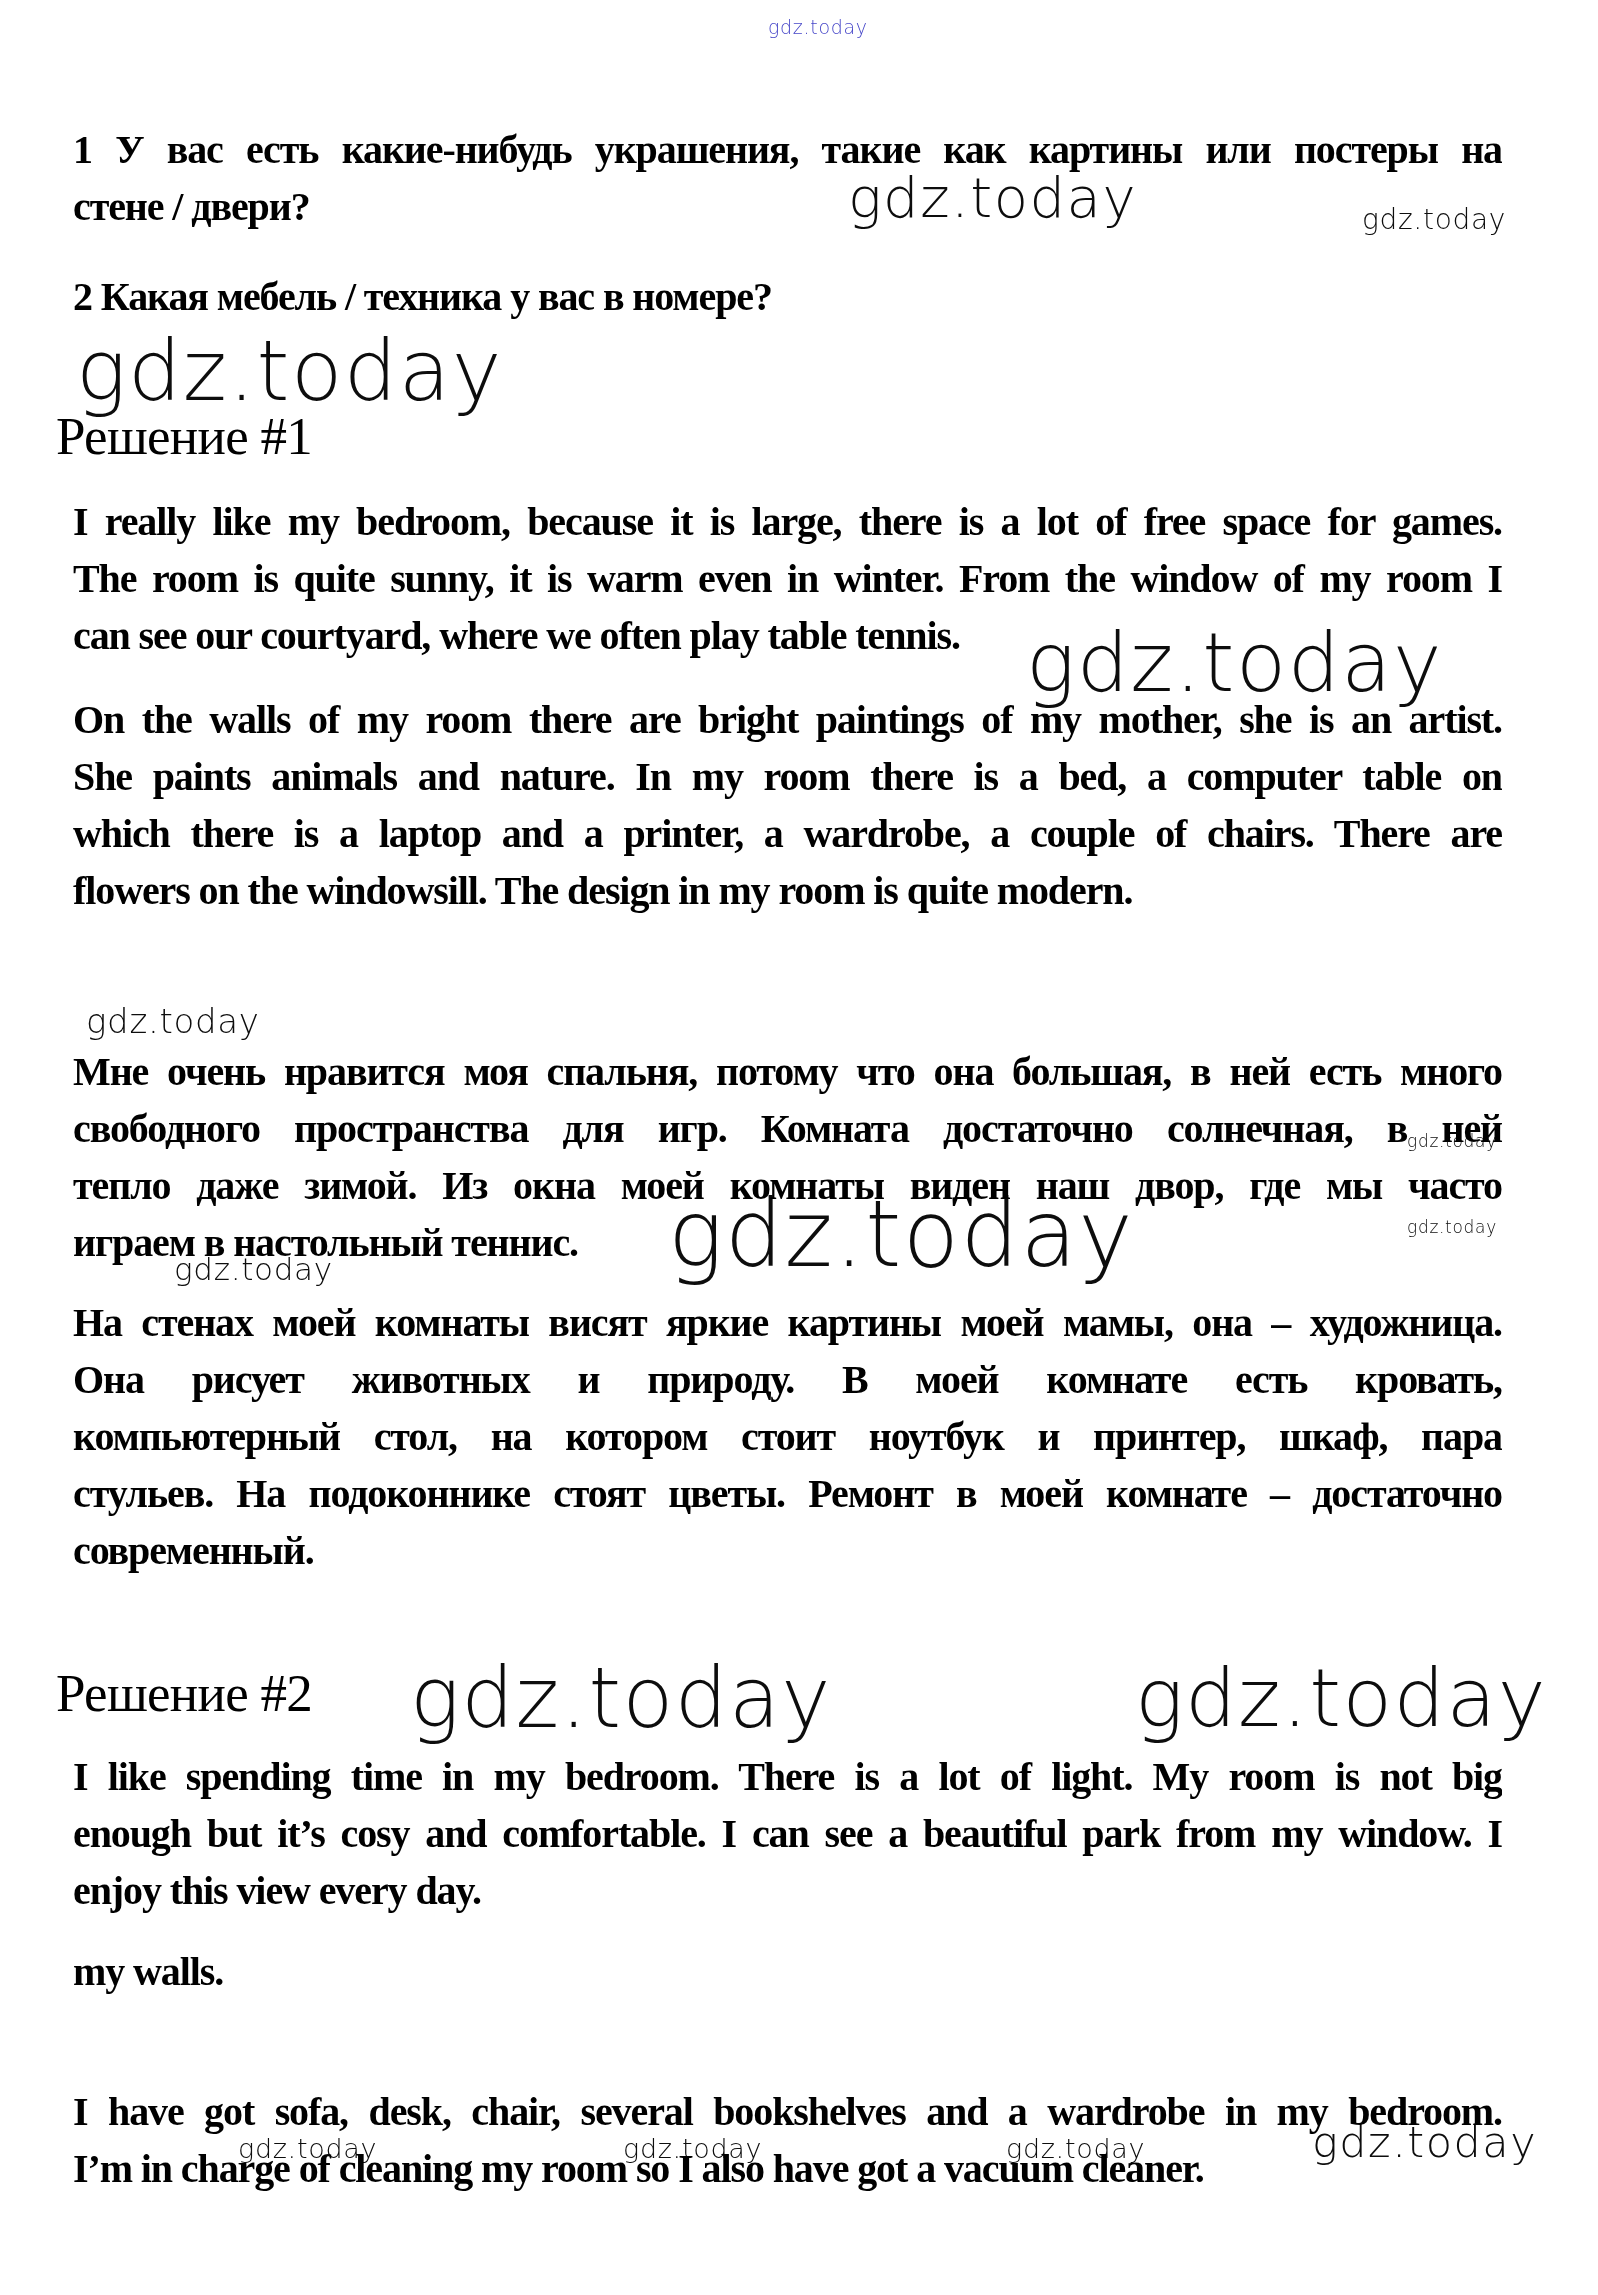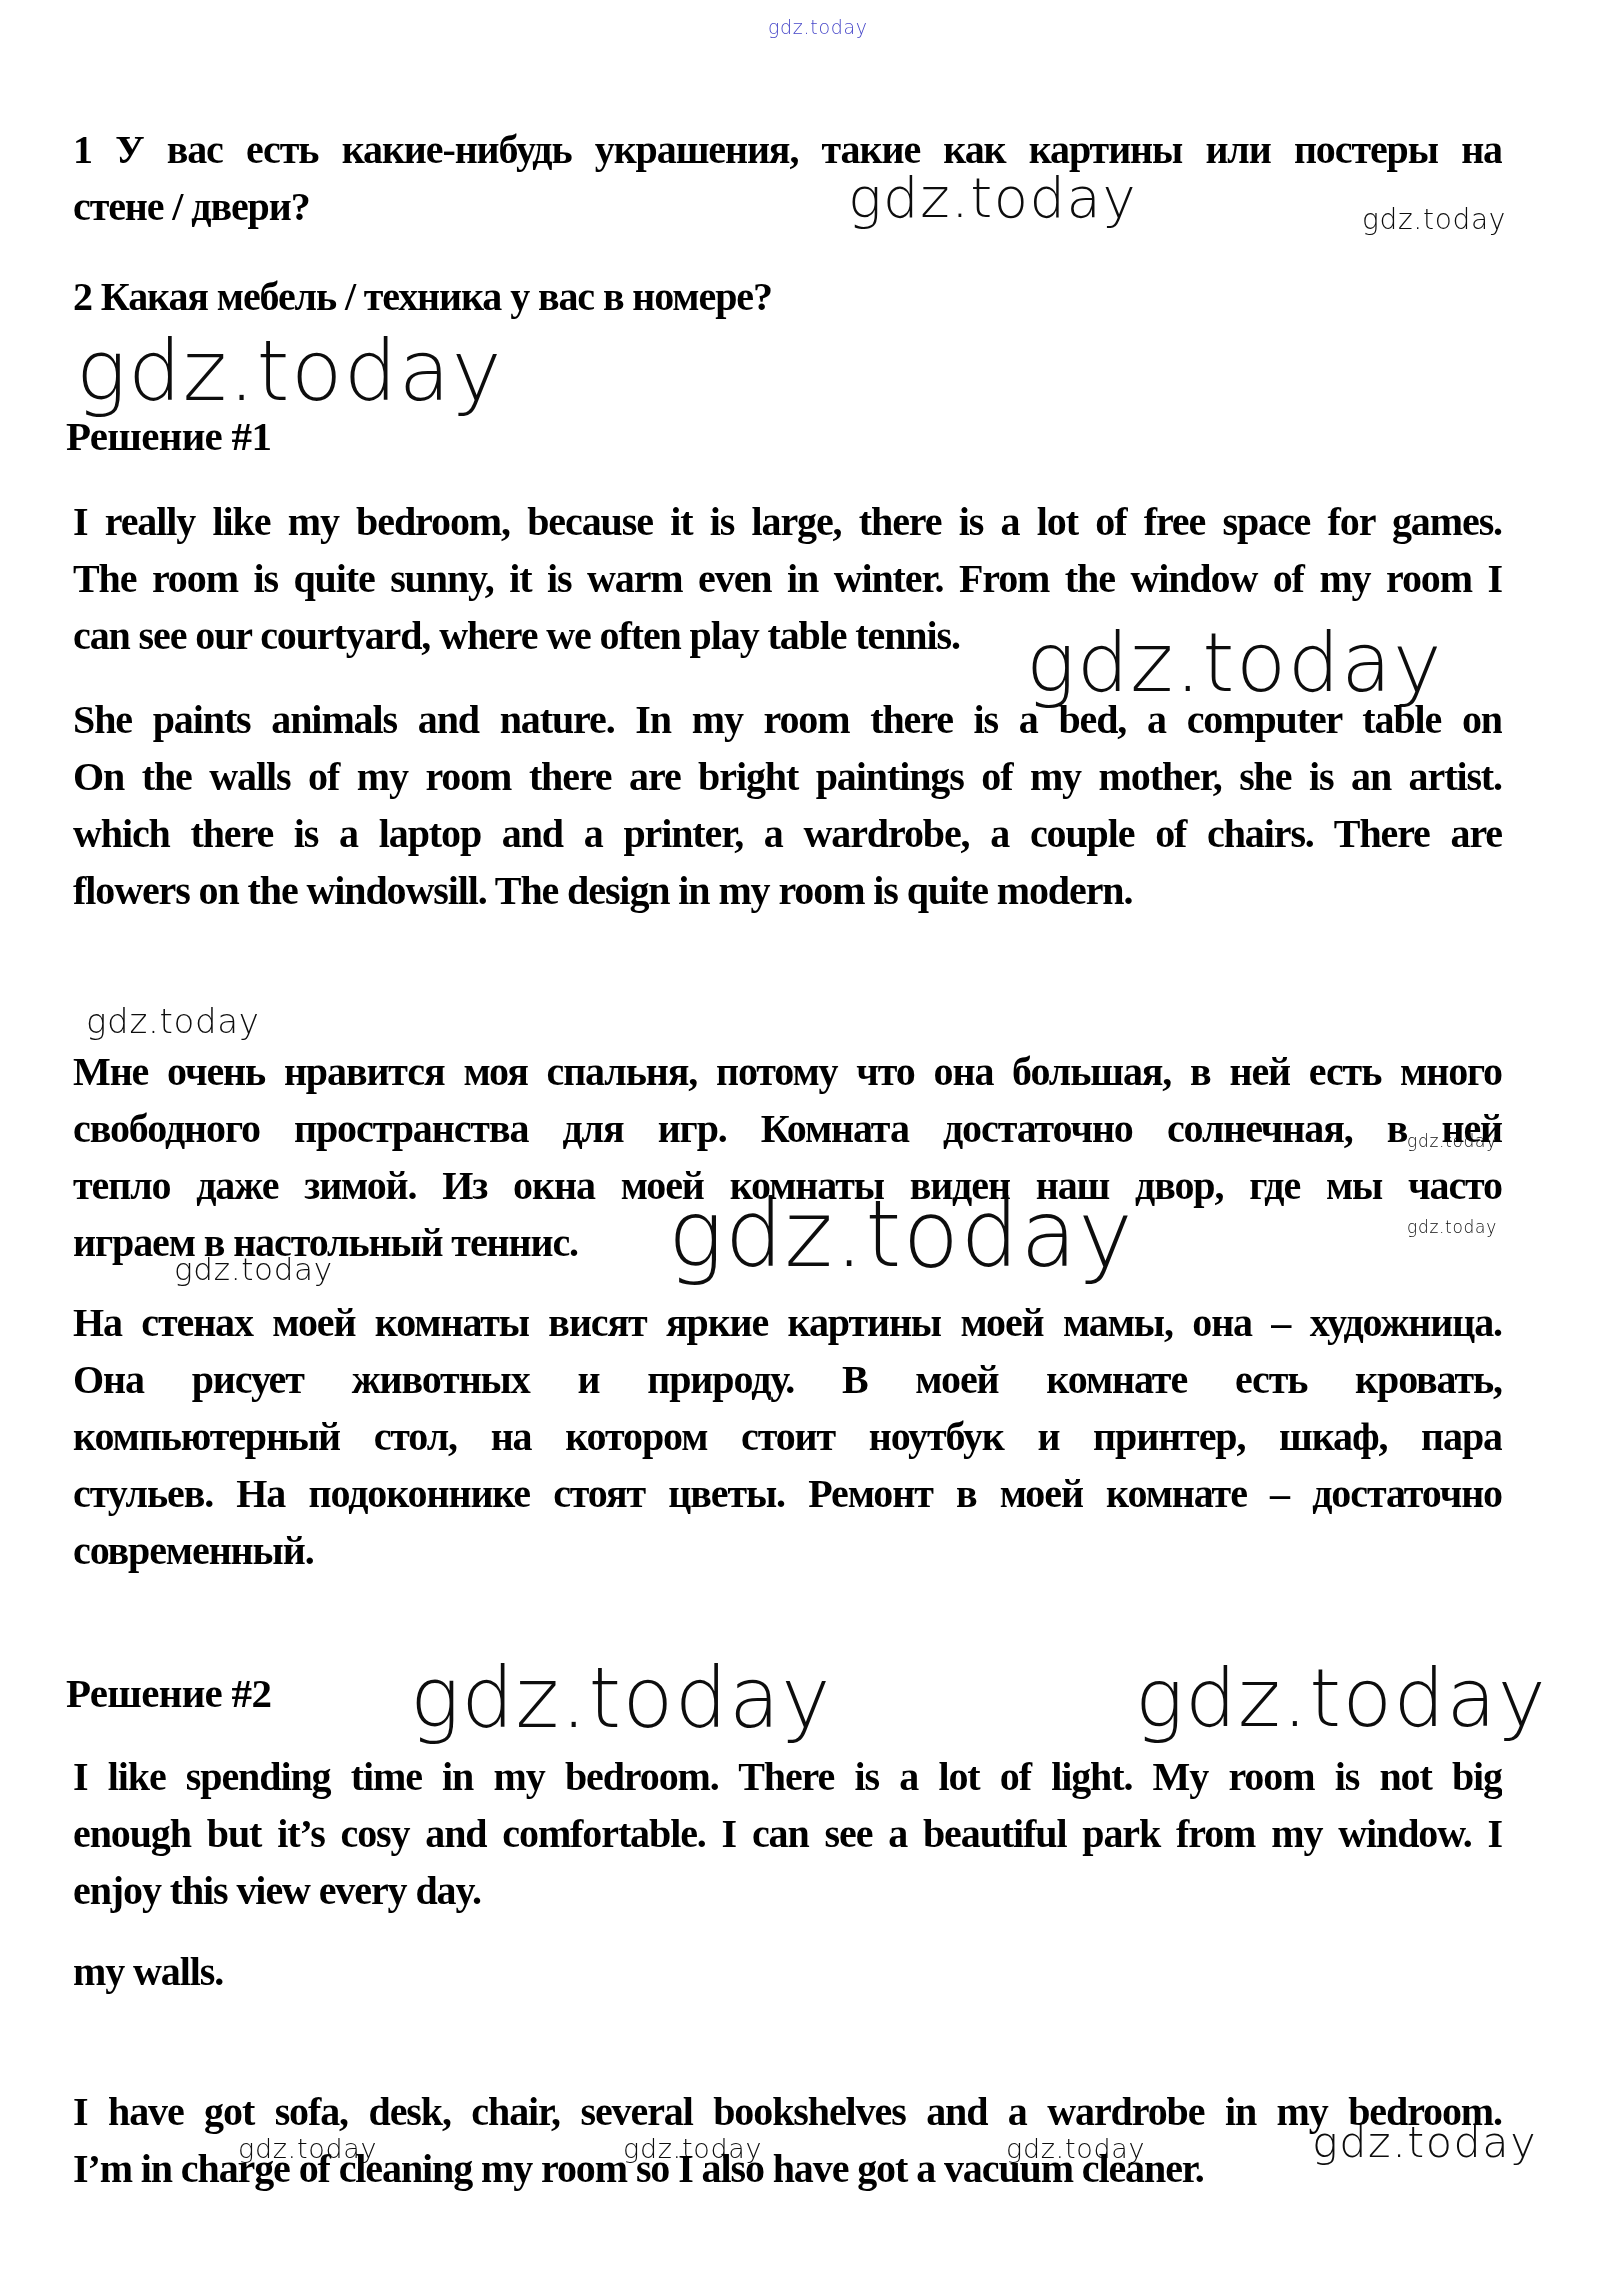--- a/index.html
+++ b/index.html
@@ -14,22 +14,22 @@
   .doc{position:absolute;inset:0;margin-top:15px;}
   
   .para{
     position:absolute;left:73px;width:1429px;
     font-size:40px;line-height:57px;letter-spacing:-1.1px;font-weight:bold;
   }
   .para .line{height:57px;overflow:hidden;}
   .para .line.j{text-align:justify;}
   .para .line.j::after{content:"";display:inline-block;width:100%;height:0;vertical-align:top;}
   .heading{
-    position:absolute;left:66px;
-    font-size:41px;font-weight:bold;line-height:44px;letter-spacing:-0.7px;
+    position:absolute;left:56px;
+    font-size:53px;font-weight:normal;line-height:44px;letter-spacing:-0.7px;
     white-space:nowrap;
   }
   .p-q1{top:106px}
   .p-q2{top:253px}
   .h-s1{top:399px}
   .p-e1{top:478px}
   .p-e2{top:676px}
   .p-r1{top:1028px}
   .p-r2{top:1279px}
   .h-s2{top:1656px}
@@ -93,22 +93,22 @@
       <div class="line">2 Какая мебель / техника у вас в номере?</div>
     </div>
 
   <div class="heading h-s1">Решение #1</div>
   <div class="para p-e1">
       <div class="line j">I really like my bedroom, because it is large, there is a lot of free space for games.</div>
       <div class="line j">The room is quite sunny, it is warm even in winter. From the window of my room I</div>
       <div class="line">can see our courtyard, where we often play table tennis.</div>
     </div>
   <div class="para p-e2">
+      <div class="line j">On the walls of my room there are bright paintings of my mother, she is an artist.</div>
       <div class="line j">She paints animals and nature. In my room there is a bed, a computer table on</div>
-      <div class="line j">On the walls of my room there are bright paintings of my mother, she is an artist.</div>
       <div class="line j">which there is a laptop and a printer, a wardrobe, a couple of chairs. There are</div>
       <div class="line">flowers on the windowsill. The design in my room is quite modern.</div>
     </div>
   <div class="para p-r1">
       <div class="line j">Мне очень нравится моя спальня, потому что она большая, в ней есть много</div>
       <div class="line j">свободного пространства для игр. Комната достаточно солнечная, в ней</div>
       <div class="line j">тепло даже зимой. Из окна моей комнаты виден наш двор, где мы часто</div>
       <div class="line">играем в настольный теннис.</div>
     </div>
   <div class="para p-r2">

